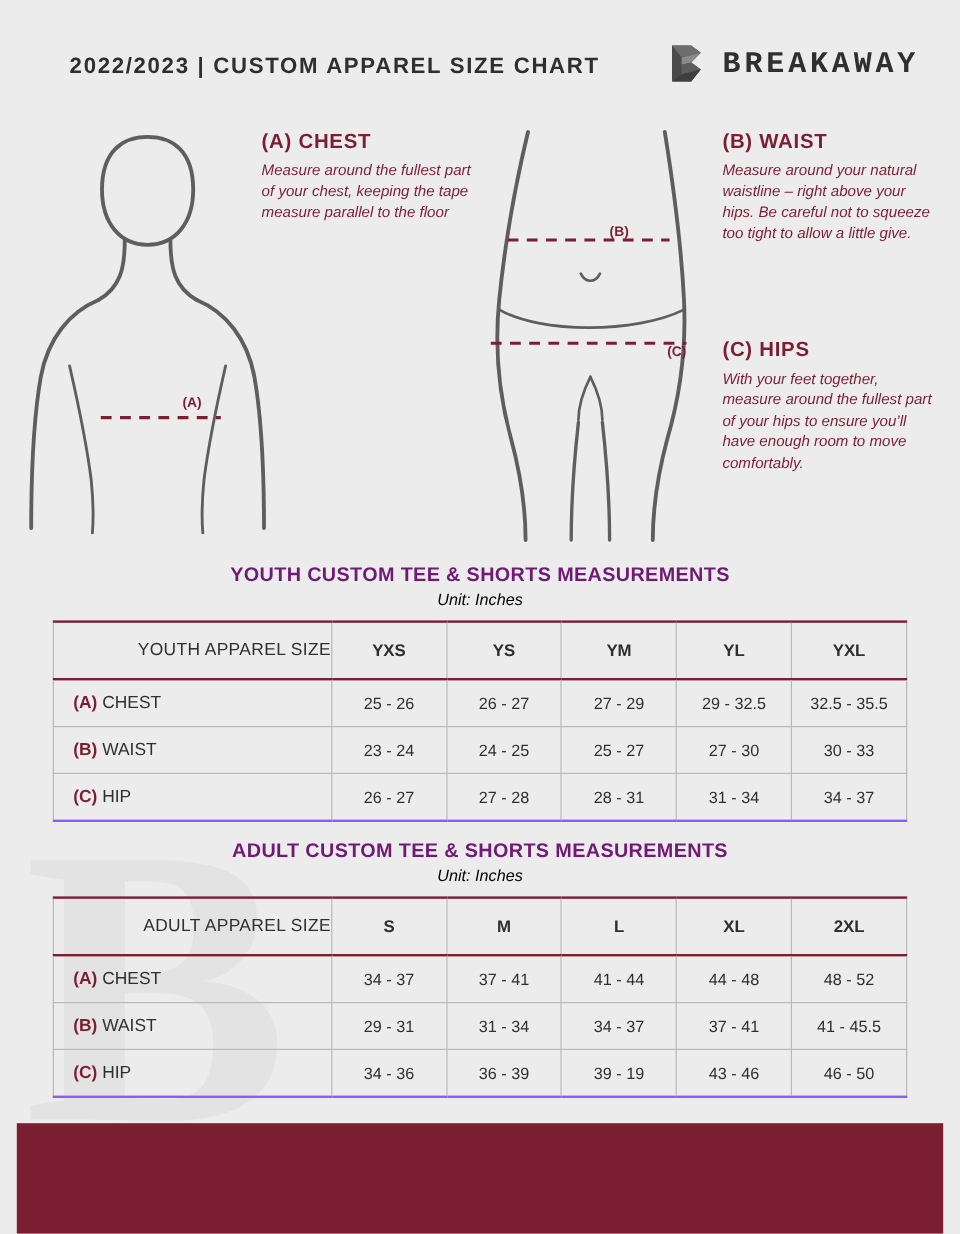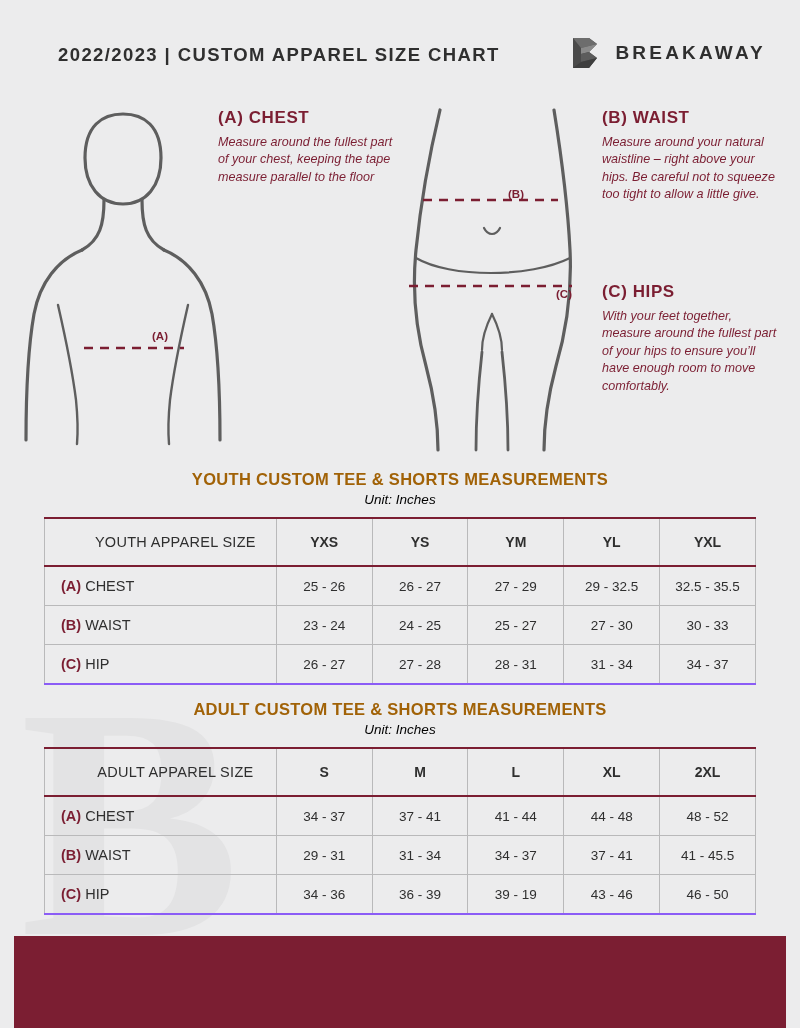--- a/index.html
+++ b/index.html
@@ -64,22 +64,22 @@
     display: flex;
     align-items: center;
     gap: 16px;
   }
   .brand-mark {
     width: 30px;
     height: 34px;
     position: relative;
   }
   .brand-name {
-    font-family: Liberation Sans, sans-serif;
-    font-size: 19px;
+    font-family: Liberation Mono, monospace;
+    font-size: 25px;
     font-weight: bold;
     letter-spacing: 3.2px;
     color: #2f2f2f;
   }
 
   
   .illustration {
     position: absolute;
     top: 92px;
     left: 0;
@@ -124,21 +124,21 @@
     left: 44px;
     width: 712px;
   }
   #youth-block { top: 470px; }
   #adult-block { top: 700px; }
 
   .table-title {
     text-align: center;
     font-size: 16.5px;
     font-weight: bold;
-    color: #a16207;
+    color: #701a75;
     letter-spacing: 0.3px;
     margin: 0;
   }
   .table-unit {
     text-align: center;
     font-size: 13.5px;
     font-style: italic;
     color: #000000;
     margin: 3px 0 10px 0;
   }
@@ -159,21 +159,21 @@
     padding: 0;
   }
   table.size-table thead th {
     border-top: 2px solid #7b1e32;
     border-bottom: 2px solid #7b1e32;
     font-weight: bold;
     font-size: 14px;
     height: 46px;
   }
   table.size-table thead th.row-head {
-    text-align: center;
+    text-align: right;
     padding-left: 30px;
     font-weight: normal;
     font-size: 14.5px;
     letter-spacing: 0.3px;
   }
   table.size-table tbody td.row-head {
     text-align: left;
     padding-left: 16px;
     font-size: 14.5px;
   }

